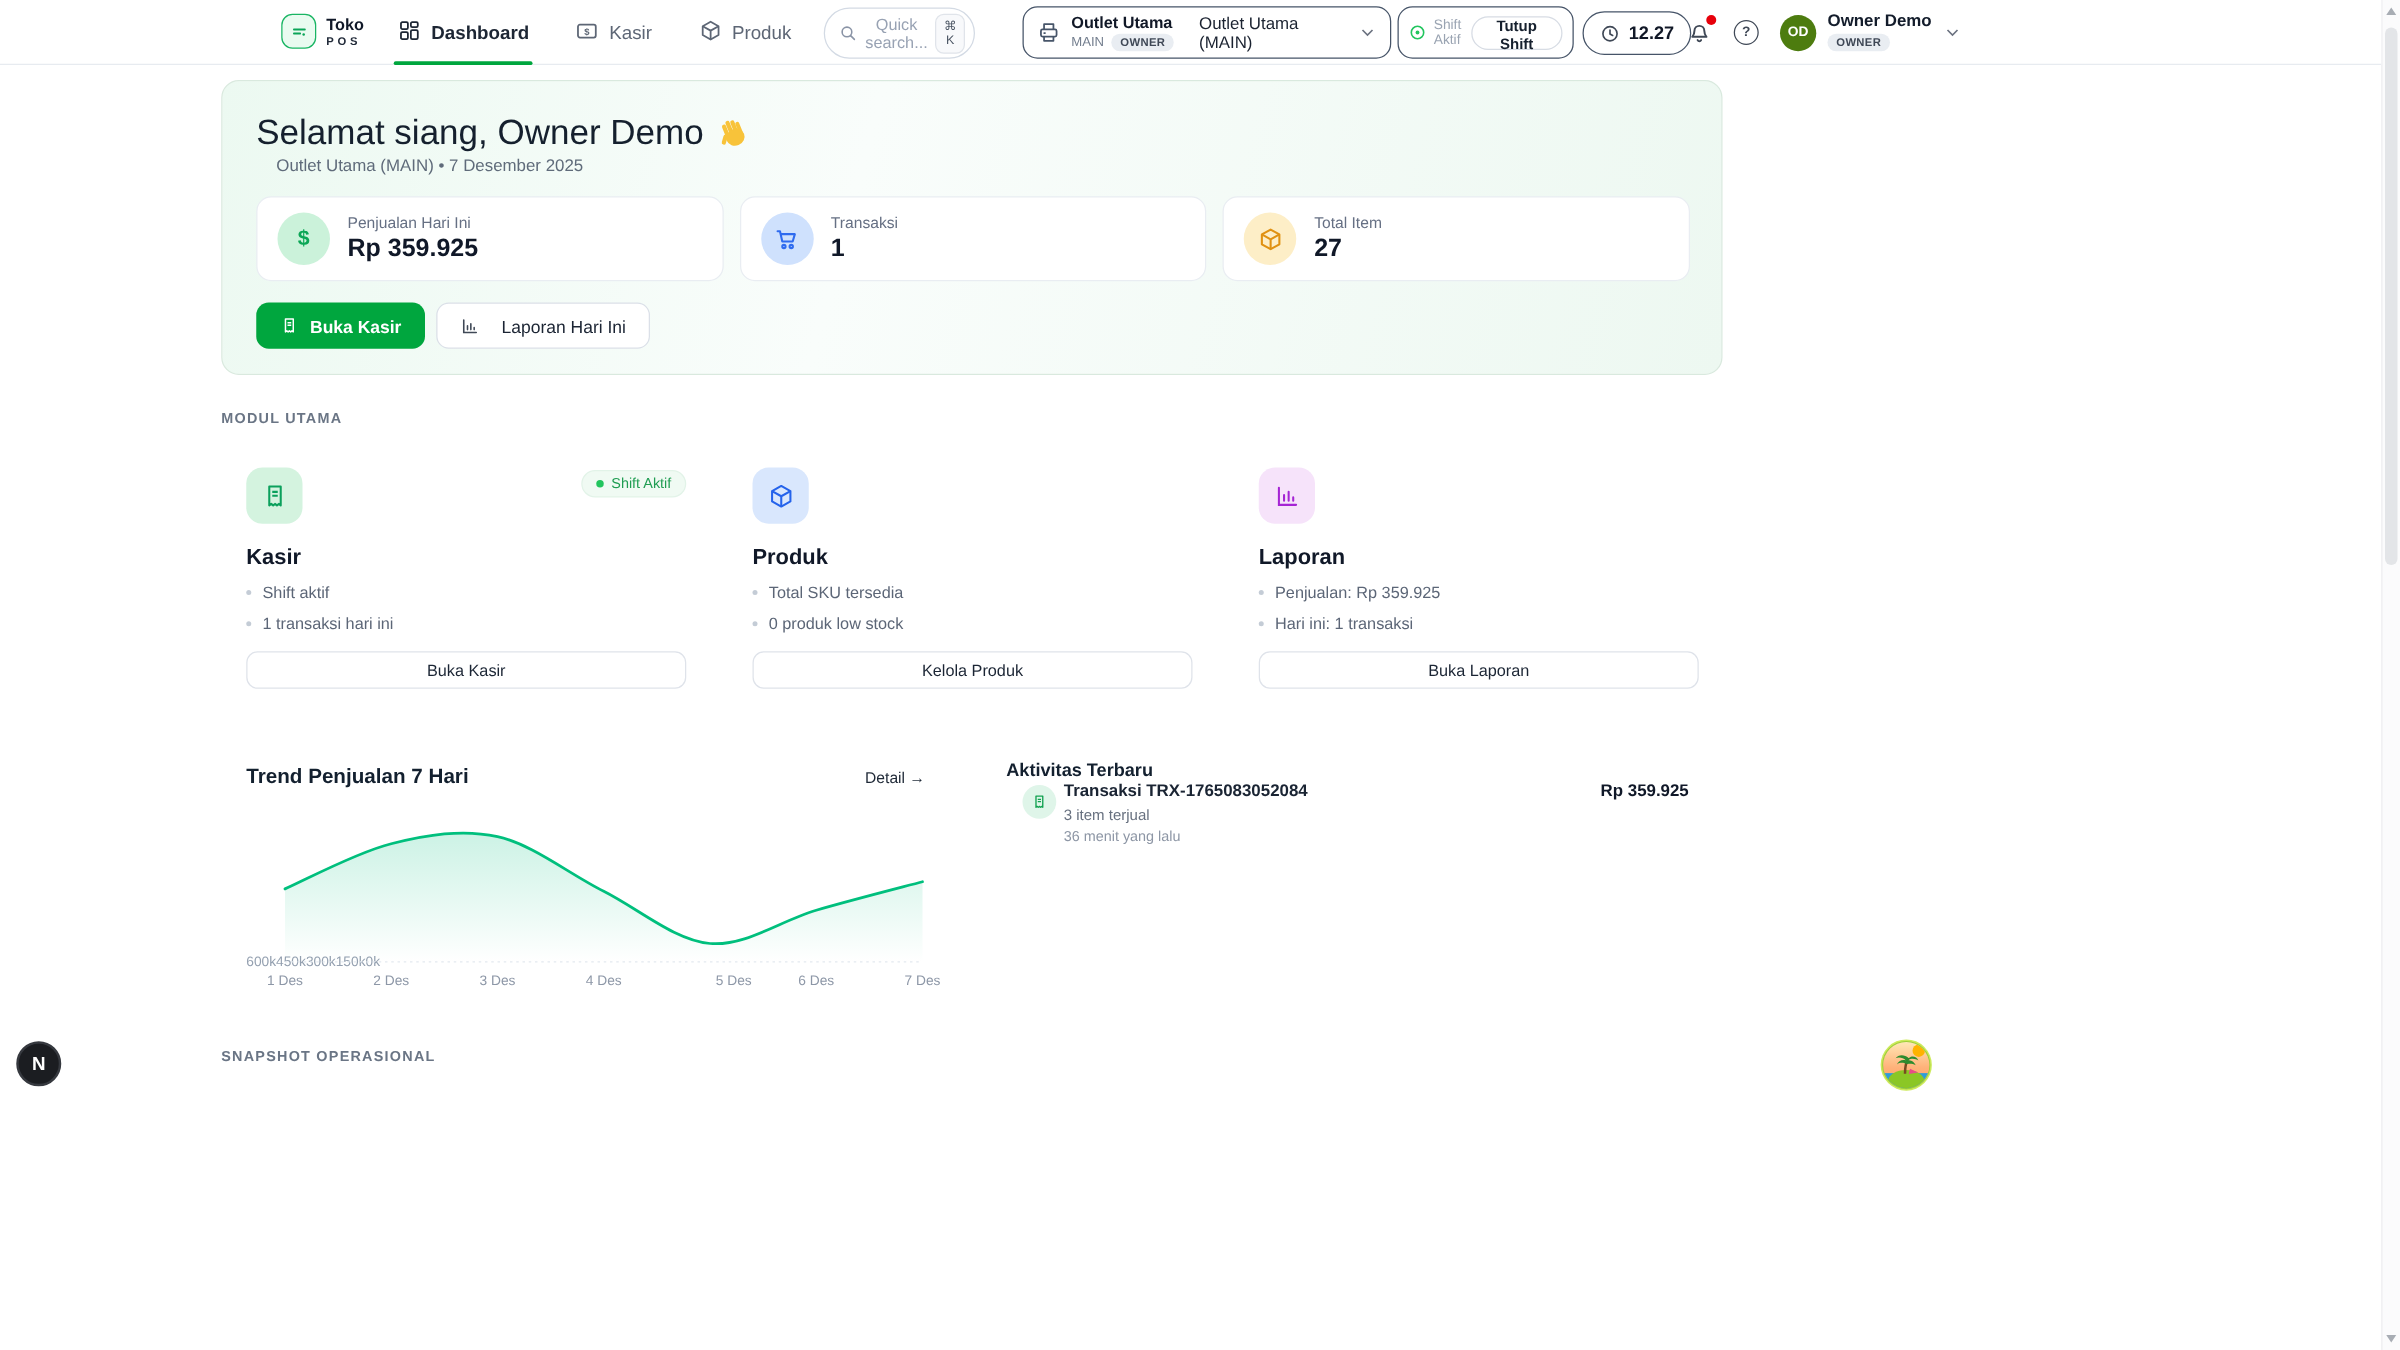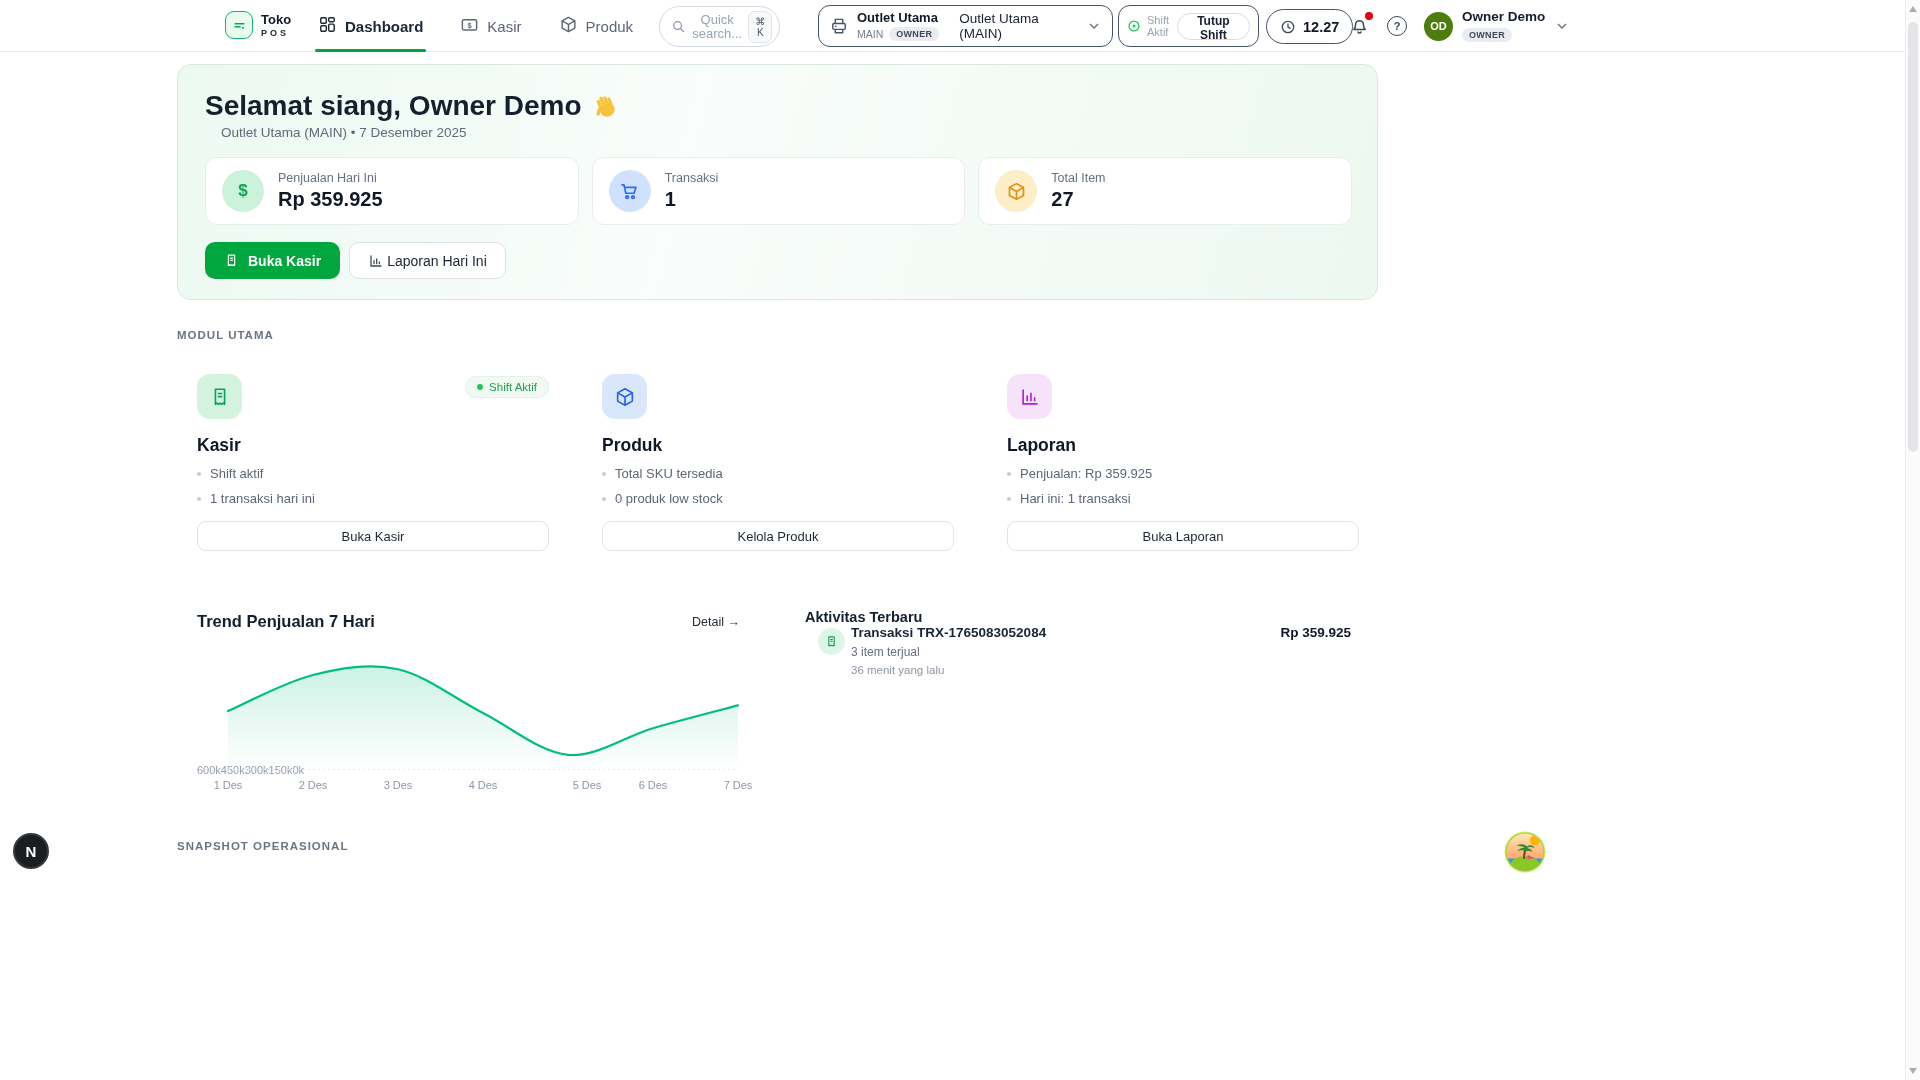--- a/index.html
+++ b/index.html
@@ -39,36 +39,36 @@
   .bell{position:absolute; left:1349px; top:15px; width:22px; height:22px; color:#3f4856; cursor:pointer;}
   .bell-dot{position:absolute; right:-2px; top:-3px; width:8px; height:8px; background:#e7000b; border-radius:50%;}
   .help{position:absolute; left:1387px; top:16px; width:20px; height:20px; border:1.6px solid #3f4856; border-radius:50%; color:#3f4856; font-size:11px; font-weight:700; display:flex; align-items:center; justify-content:center; cursor:pointer;}
   .user{position:absolute; left:1424px; top:10px; display:flex; gap:9px; align-items:center; cursor:pointer;}
   .avatar{width:29px; height:29px; border-radius:50%; background:#4d7c0f; color:#fff; font-size:11px; font-weight:700; display:flex; align-items:center; justify-content:center;}
   .uname{font-size:13.5px; font-weight:600; color:#131c2b; line-height:14px;}
   .user .pill{display:inline-block; margin-top:3px;}
 
   
   .hero{position:absolute; left:177px; top:64px; width:1201px; height:236px; border:1px solid #d9e9de; border-radius:14px; background:linear-gradient(105deg,#ecf9f1 0%,#f9fdfb 42%,#edf8f1 100%);}
-  .greeting{position:absolute; left:27px; top:25px; font-size:28px; font-weight:700; color:#15202e; display:flex; align-items:center; gap:10px;}
+  .greeting{position:absolute; left:27px; top:25px; font-size:28px; font-weight:400; color:#15202e; display:flex; align-items:center; gap:10px;}
   .wave{width:27px; height:27px;}
   .hero-sub{position:absolute; left:43px; top:60px; font-size:13.5px; color:#5f6b7a;}
   .stats{position:absolute; left:27px; top:92px; width:1147px; display:flex; gap:13px;}
   .stat{flex:1; height:68px; background:#fff; border:1px solid #e9edf2; border-radius:12px; display:flex; align-items:center; gap:14px; padding-left:16px;}
   .stat-icon{width:42px; height:42px; border-radius:50%; display:flex; align-items:center; justify-content:center; flex:none;}
   .si-green{background:#cbf2da; color:#0ca656; font-size:17px; font-weight:700;}
   .si-blue{background:#cfe1fd; color:#2f6bef;}
   .si-amber{background:#fdeec7; color:#e09112;}
   .stat-icon svg{width:21px; height:21px;}
   .stat-label{font-size:12.5px; color:#667084;}
   .stat-value{font-size:20px; font-weight:700; color:#101828; margin-top:3px;}
   .hero-actions{position:absolute; left:27px; top:177px; display:flex; gap:9px;}
   .btn-primary{background:var(--green); color:#fff; border:none; border-radius:10px; height:37px; padding:0 19px; font-size:14px; font-weight:600; display:inline-flex; align-items:center; gap:9px; font-family:inherit; cursor:pointer;}
   .btn-primary svg{width:15px; height:15px;}
-  .btn-secondary{background:#fff; color:#1b2433; border:1px solid #dbe0e8; border-radius:10px; height:37px; padding:0 18px; font-size:14px; font-weight:500; display:inline-flex; align-items:center; gap:3px; font-family:inherit; cursor:pointer;}
+  .btn-secondary{background:#fff; color:#1b2433; border:1px solid #dbe0e8; border-radius:10px; height:37px; padding:0 18px; font-size:14px; font-weight:500; display:inline-flex; align-items:center; gap:17px; font-family:inherit; cursor:pointer;}
   .btn-secondary svg{width:16px; height:16px; color:#3f4856;}
 
   .sec-label{position:absolute; left:177px; font-size:11.5px; font-weight:700; letter-spacing:1px; color:#6a7585;}
 
   
   .modules{position:absolute; left:197px; top:374px; width:1162px; display:grid; grid-template-columns:1fr 1fr 1fr; gap:53px;}
   .mod{position:relative;}
   .mod-icon{width:45px; height:45px; border-radius:13px; display:flex; align-items:center; justify-content:center;}
   .mod-icon svg{width:22px; height:22px;}
   .mi-green{background:#d4f3df; color:#0ba05c;}

